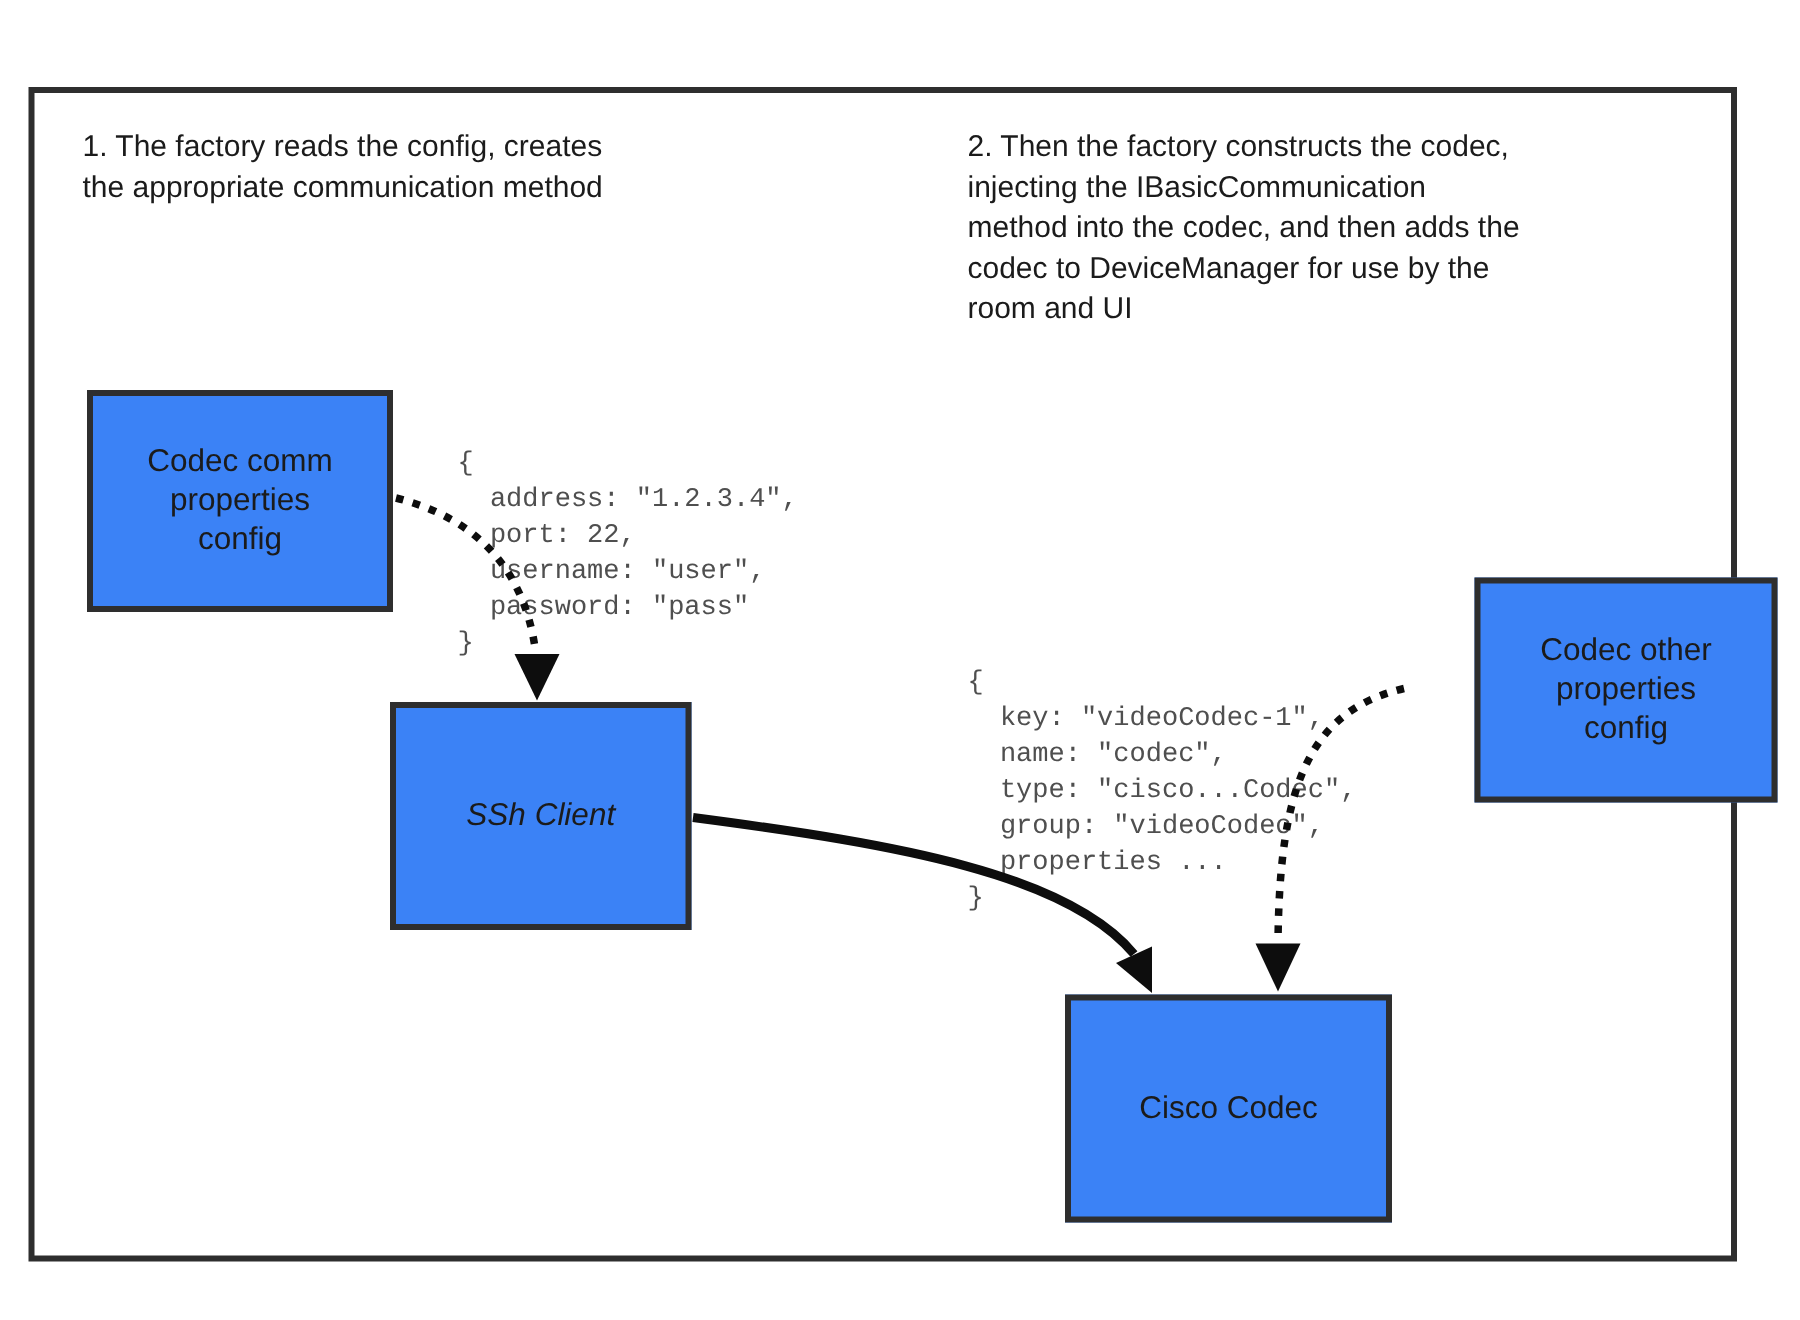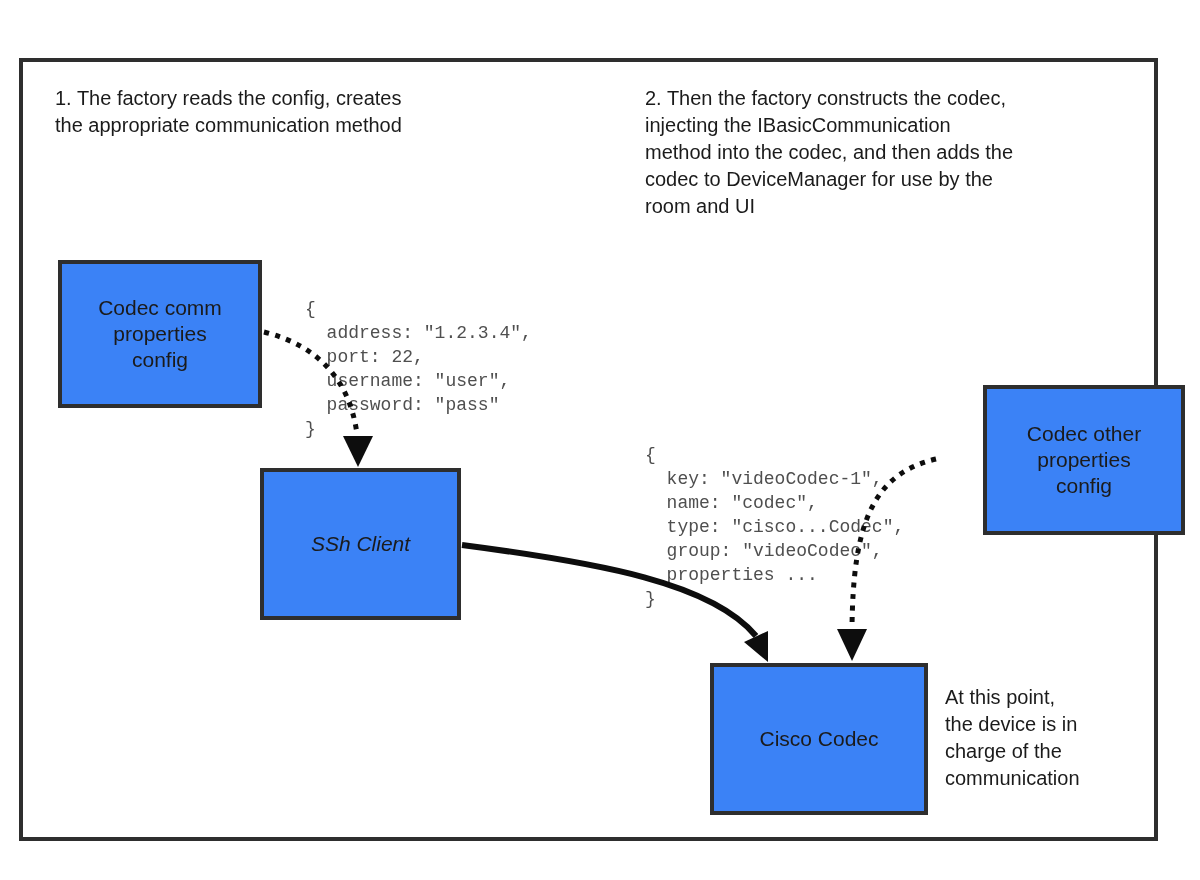--- a/index.html
+++ b/index.html
@@ -76,24 +76,20 @@
 
   <div class="note" style="left:55px; top:85px; width:460px;">1. The factory reads the config, creates
 the appropriate communication method</div>
 
   <div class="note" style="left:645px; top:85px; width:480px;">2. Then the factory constructs the codec,
 injecting the IBasicCommunication
 method into the codec, and then adds the
 codec to DeviceManager for use by the
 room and UI</div>
 
-  <div class="note" style="left:945px; top:684px; width:220px;">At this point,
-the device is in
-charge of the
-communication</div>
 
   <div class="node" style="left:58px; top:260px; width:204px; height:148px;">
     <span>Codec comm
 properties
 config</span>
   </div>
 
   <div class="node" style="left:260px; top:468px; width:201px; height:152px;font-style:italic;">
     <span>SSh Client</span>
   </div>

